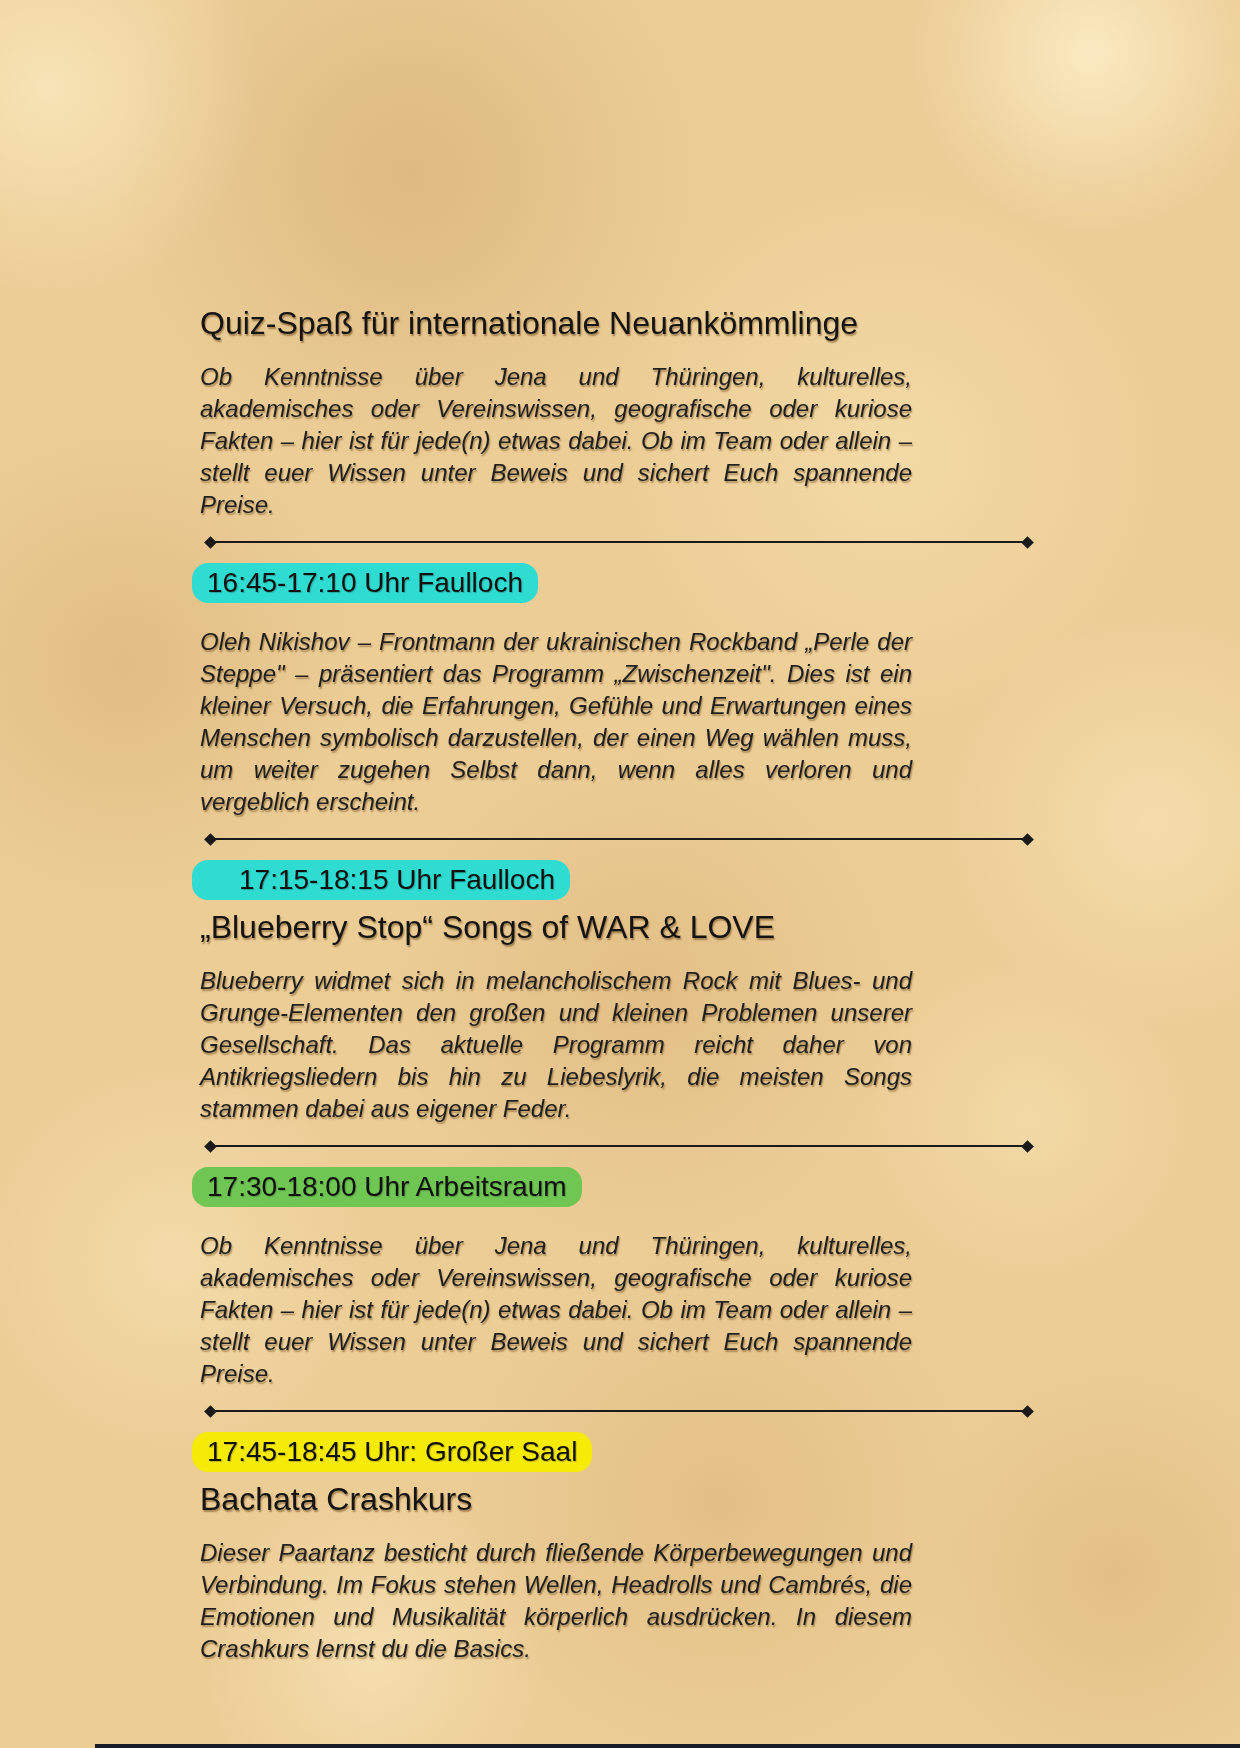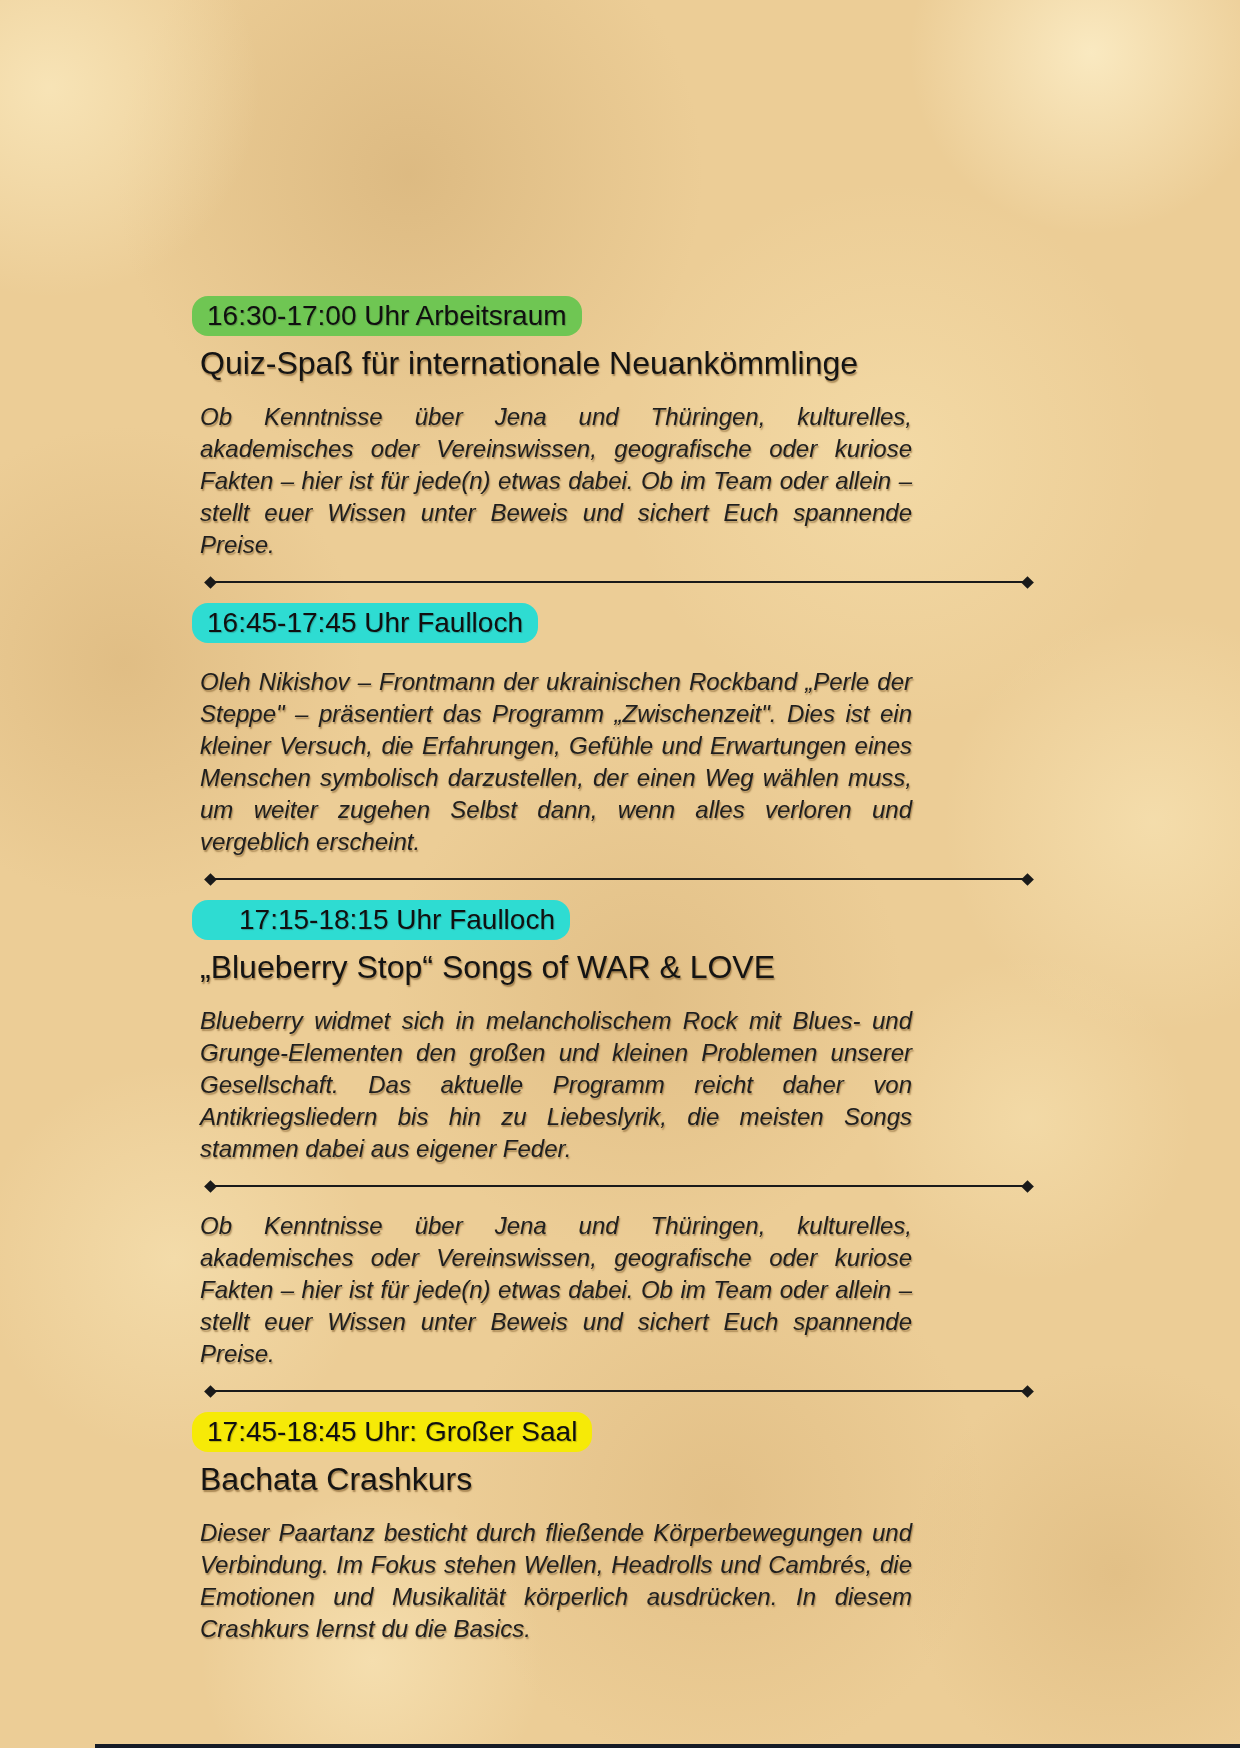--- a/index.html
+++ b/index.html
@@ -85,43 +85,43 @@
     background-color:#161b26;
   }
 </style>
 </head>
 <body>
 
 <div class="page" style="background-color: rgb(236, 205, 150);">
   <div class="content">
 
     <section class="event">
-      <span class="badge" style="background-color: rgb(111, 198, 83);">16:30-17:00 Uhr Arbeitsraum</span>
       <h2 class="title">Quiz-Spaß für internationale Neuankömmlinge</h2>
       <p class="desc">Ob Kenntnisse über Jena und Thüringen, kulturelles, akademisches oder Vereinswissen, geografische oder kuriose Fakten – hier ist für jede(n) etwas dabei. Ob im Team oder allein – stellt euer Wissen unter Beweis und sichert Euch spannende Preise.</p>
     </section>
 
     <div class="divider" style="background-color: rgb(26, 26, 26);"></div>
 
     <section class="event">
-      <span class="badge" style="background-color: rgb(46, 220, 210);">16:45-17:45 Uhr Faulloch</span>
+      <span class="badge" style="background-color: rgb(46, 220, 210);">16:45-17:10 Uhr Faulloch</span>
       <p class="desc">Oleh Nikishov – Frontmann der ukrainischen Rockband „Perle der Steppe" – präsentiert das Programm „Zwischenzeit". Dies ist ein kleiner Versuch, die Erfahrungen, Gefühle und Erwartungen eines Menschen symbolisch darzustellen, der einen Weg wählen muss, um weiter zugehen Selbst dann, wenn alles verloren und vergeblich erscheint.</p>
     </section>
 
     <div class="divider" style="background-color: rgb(26, 26, 26);"></div>
 
     <section class="event">
       <span class="badge" style="background-color: rgb(46, 220, 210); padding-left: 47px;">17:15-18:15 Uhr Faulloch</span>
       <h2 class="title">„Blueberry Stop“ Songs of WAR &amp; LOVE</h2>
       <p class="desc">Blueberry widmet sich in melancholischem Rock mit Blues- und Grunge-Elementen den großen und kleinen Problemen unserer Gesellschaft. Das aktuelle Programm reicht daher von Antikriegsliedern bis hin zu Liebeslyrik, die meisten Songs stammen dabei aus eigener Feder.</p>
     </section>
 
     <div class="divider" style="background-color: rgb(26, 26, 26);"></div>
 
     <section class="event">
+      <span class="badge" style="background-color: rgb(111, 198, 83);">17:30-18:00 Uhr Arbeitsraum</span>
       <p class="desc">Ob Kenntnisse über Jena und Thüringen, kulturelles, akademisches oder Vereinswissen, geografische oder kuriose Fakten – hier ist für jede(n) etwas dabei. Ob im Team oder allein – stellt euer Wissen unter Beweis und sichert Euch spannende Preise.</p>
     </section>
 
     <div class="divider" style="background-color: rgb(26, 26, 26);"></div>
 
     <section class="event">
       <span class="badge" style="background-color: rgb(246, 234, 7);">17:45-18:45 Uhr: Großer Saal</span>
       <h2 class="title">Bachata Crashkurs</h2>
       <p class="desc">Dieser Paartanz besticht durch fließende Körperbewegungen und Verbindung. Im Fokus stehen Wellen, Headrolls und Cambrés, die Emotionen und Musikalität körperlich ausdrücken. In diesem Crashkurs lernst du die Basics.</p>
     </section>

